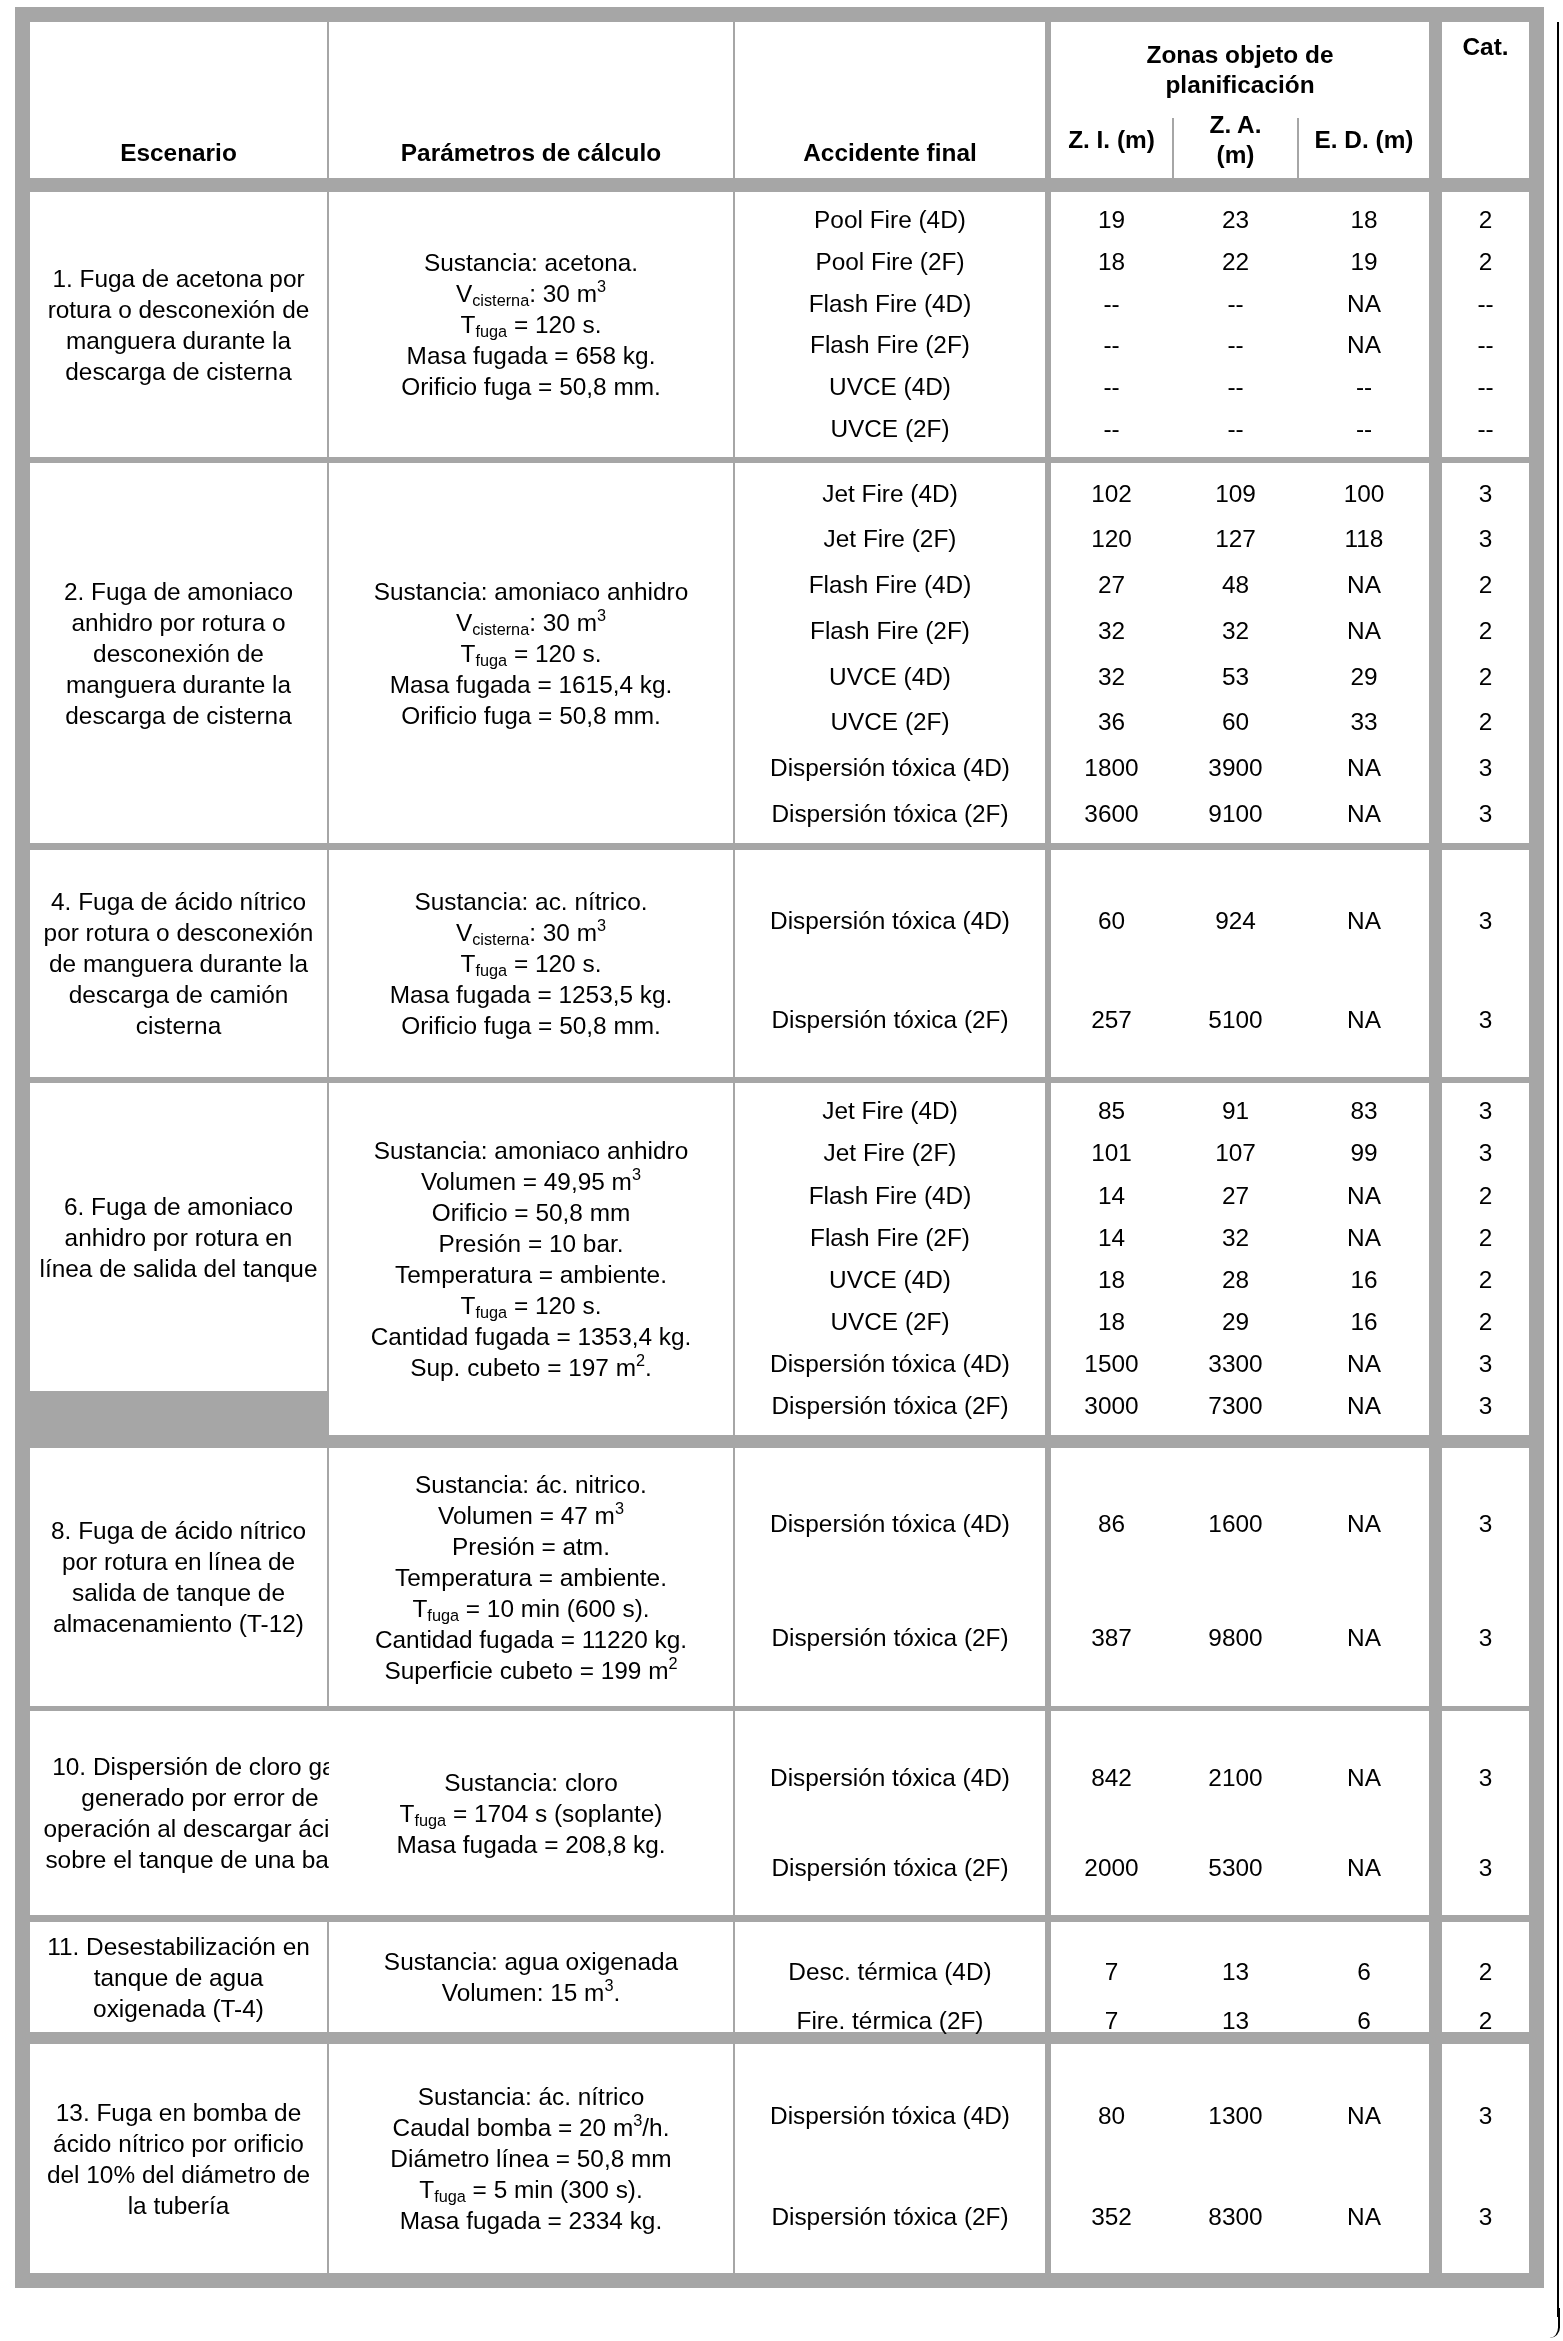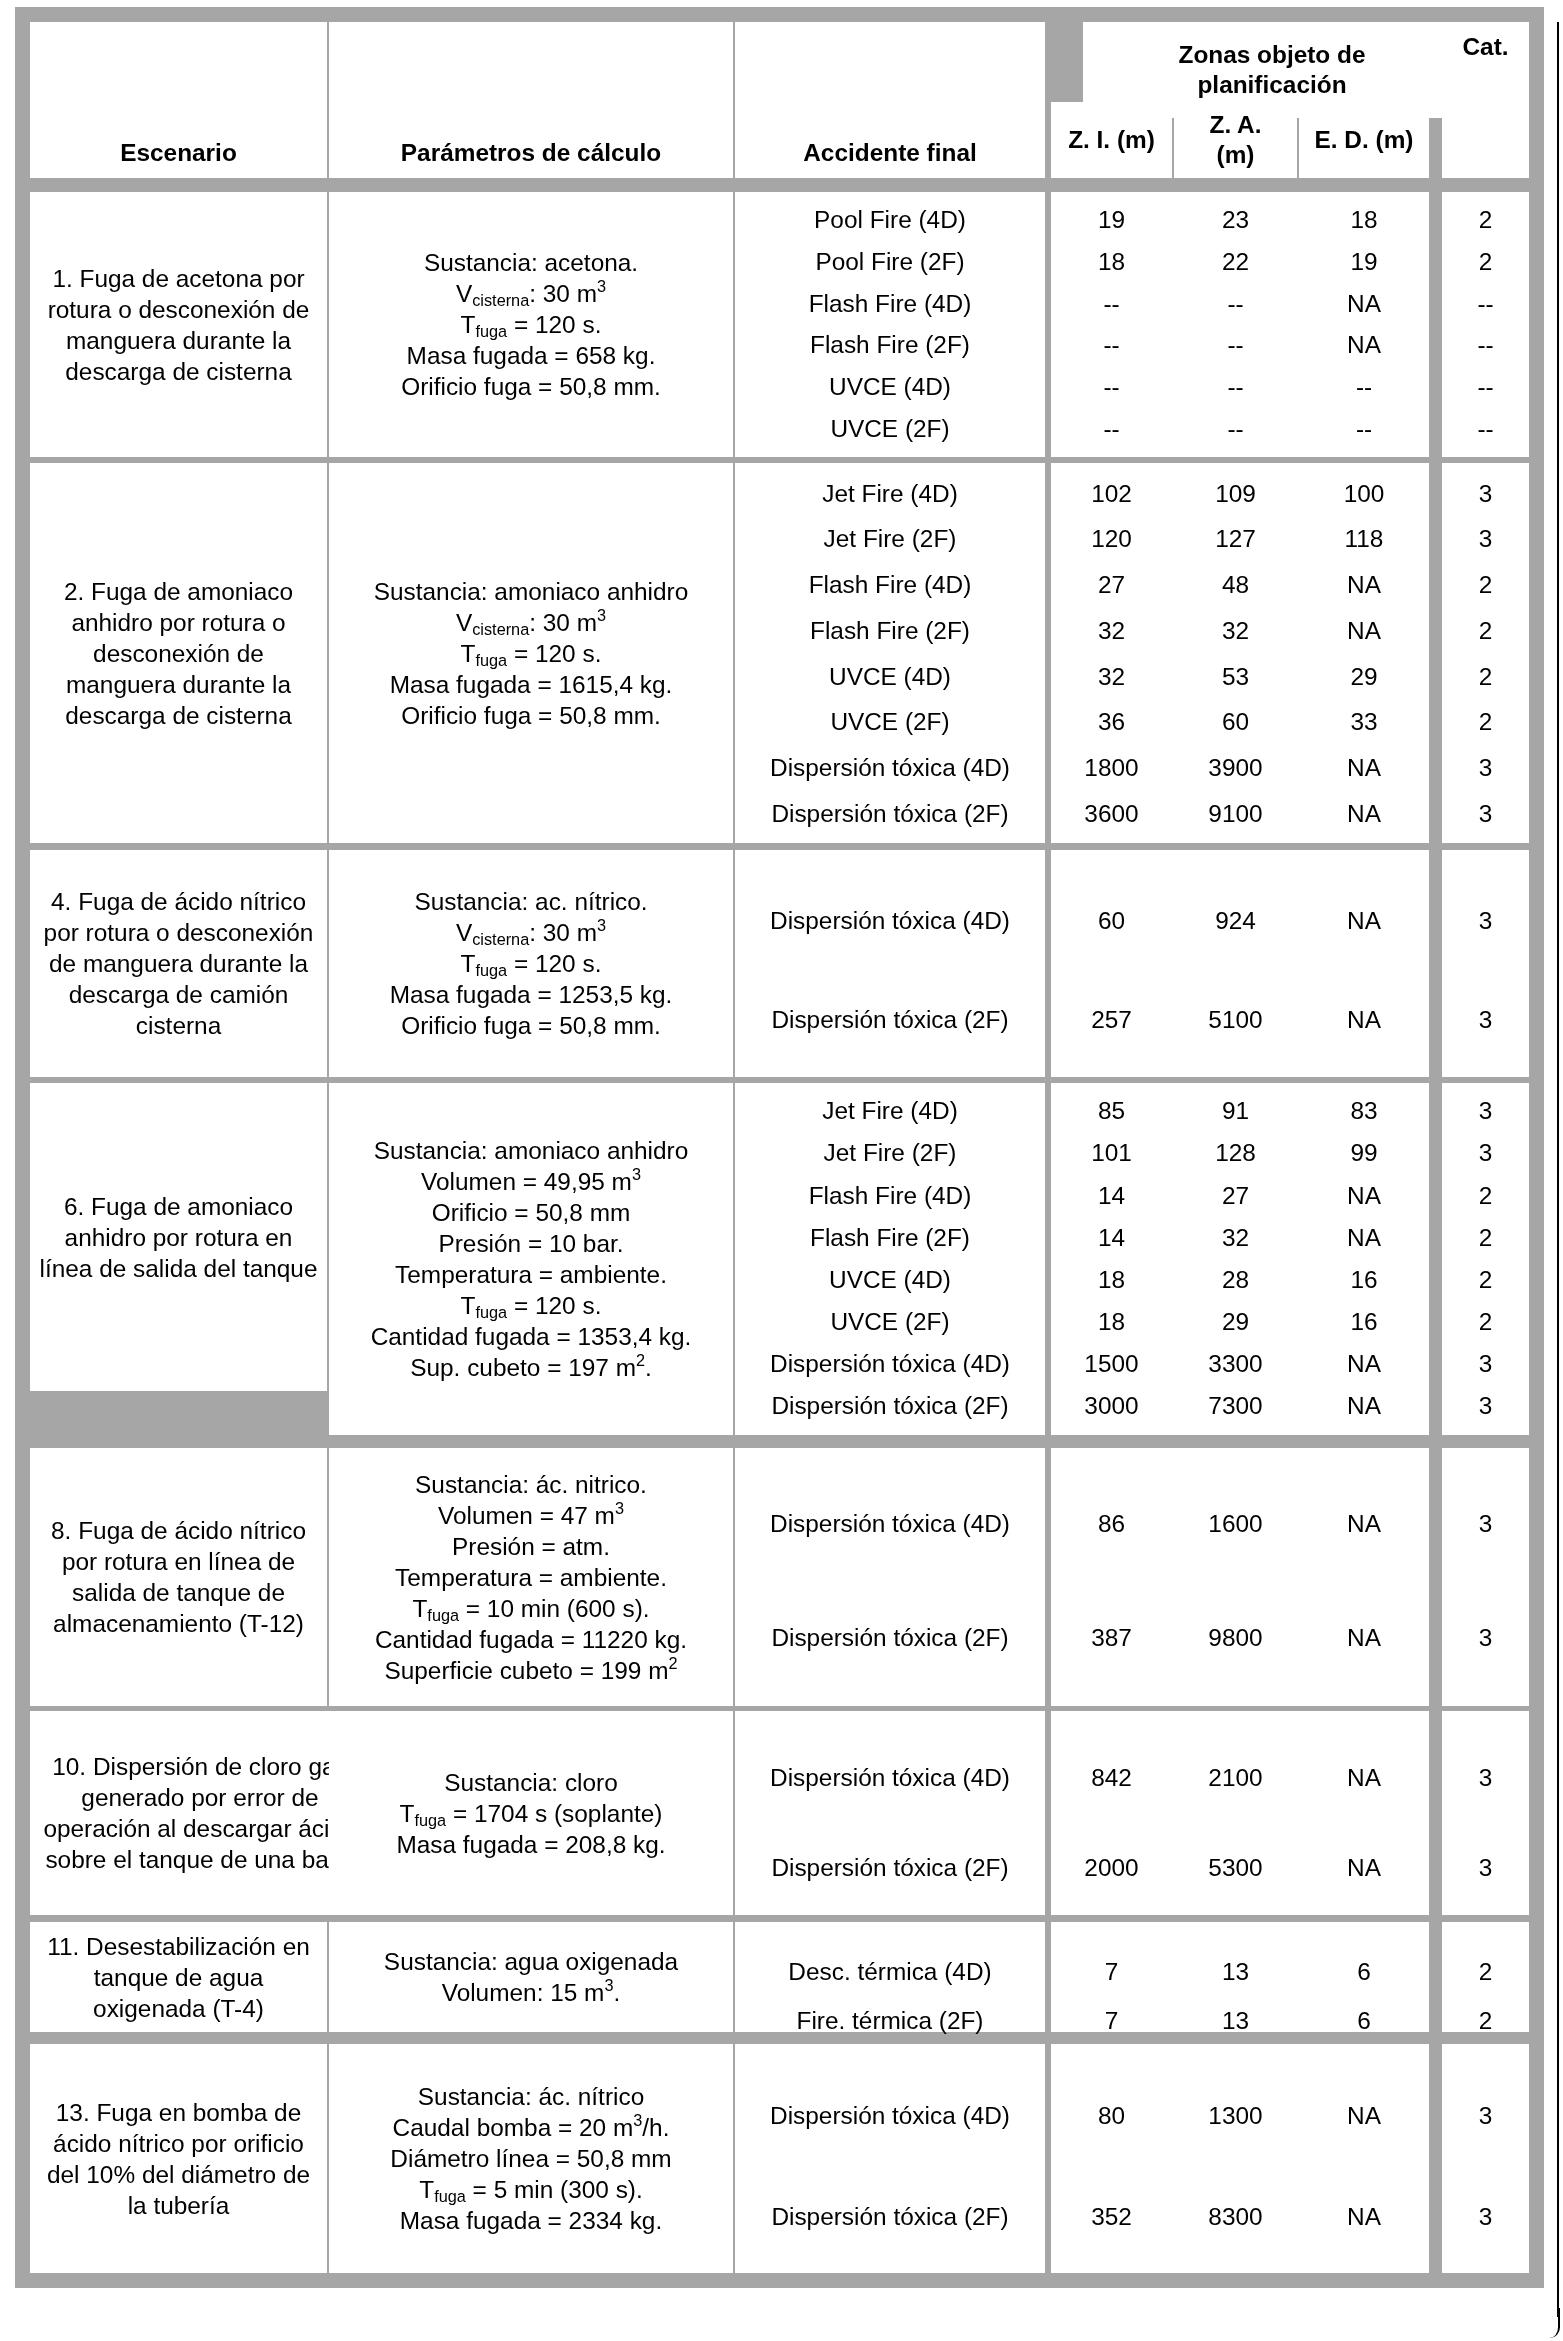--- a/index.html
+++ b/index.html
@@ -26,21 +26,21 @@
 
 <div class="cell hdr bottom" style="left:30px;top:22px;width:297px;height:156px;">
     <span>Escenario</span>
   </div>
 <div class="cell hdr bottom" style="left:329px;top:22px;width:404px;height:156px;">
     <span>Parámetros de cálculo</span>
   </div>
 <div class="cell hdr bottom" style="left:735px;top:22px;width:310px;height:156px;">
     <span>Accidente final</span>
   </div>
-<div class="cell hdr" style="left:1051px;top:22px;width:378px;height:96px;padding:0 44px;margin-left:32px;">
+<div class="cell hdr" style="left:1051px;top:22px;width:378px;height:96px;padding:0 44px;">
     <span>Zonas objeto de planificación</span>
   </div>
 <div class="cell hdr" style="left:1051px;top:102px;width:121px;height:76px;">
     <span>Z. I. (m)</span>
   </div>
 <div class="cell hdr" style="left:1174px;top:102px;width:123px;height:76px;padding:0 30px;">
     <span>Z. A. (m)</span>
   </div>
 <div class="cell hdr" style="left:1299px;top:102px;width:130px;height:76px;">
     <span>E. D. (m)</span>
@@ -185,21 +185,21 @@
     <div class="cell " style="left: 735px; top: 1083px; width: 310px; height: 352px;"></div>
     <div class="cell " style="left: 1051px; top: 1083px; width: 378px; height: 352px;"></div>
     <div class="cell " style="left: 1442px; top: 1083px; width: 87px; height: 352px;"></div>
     <div class="row" style="position: absolute; left: 735px; width: 310px; top: 1090px; height: 42px;">Jet Fire (4D)</div>
     <div class="row" style="position: absolute; left: 1051px; width: 121px; top: 1090px; height: 42px;">85</div>
     <div class="row" style="position: absolute; left: 1174px; width: 123px; top: 1090px; height: 42px;">91</div>
     <div class="row" style="position: absolute; left: 1299px; width: 130px; top: 1090px; height: 42px;">83</div>
     <div class="row" style="position: absolute; left: 1442px; width: 87px; top: 1090px; height: 42px;">3</div>
     <div class="row" style="position: absolute; left: 735px; width: 310px; top: 1132px; height: 42px;">Jet Fire (2F)</div>
     <div class="row" style="position: absolute; left: 1051px; width: 121px; top: 1132px; height: 42px;">101</div>
-    <div class="row" style="position: absolute; left: 1174px; width: 123px; top: 1132px; height: 42px;">128</div>
+    <div class="row" style="position: absolute; left: 1174px; width: 123px; top: 1132px; height: 42px;">107</div>
     <div class="row" style="position: absolute; left: 1299px; width: 130px; top: 1132px; height: 42px;">99</div>
     <div class="row" style="position: absolute; left: 1442px; width: 87px; top: 1132px; height: 42px;">3</div>
     <div class="row" style="position: absolute; left: 735px; width: 310px; top: 1175px; height: 42px;">Flash Fire (4D)</div>
     <div class="row" style="position: absolute; left: 1051px; width: 121px; top: 1175px; height: 42px;">14</div>
     <div class="row" style="position: absolute; left: 1174px; width: 123px; top: 1175px; height: 42px;">27</div>
     <div class="row" style="position: absolute; left: 1299px; width: 130px; top: 1175px; height: 42px;">NA</div>
     <div class="row" style="position: absolute; left: 1442px; width: 87px; top: 1175px; height: 42px;">2</div>
     <div class="row" style="position: absolute; left: 735px; width: 310px; top: 1217px; height: 42px;">Flash Fire (2F)</div>
     <div class="row" style="position: absolute; left: 1051px; width: 121px; top: 1217px; height: 42px;">14</div>
     <div class="row" style="position: absolute; left: 1174px; width: 123px; top: 1217px; height: 42px;">32</div>

